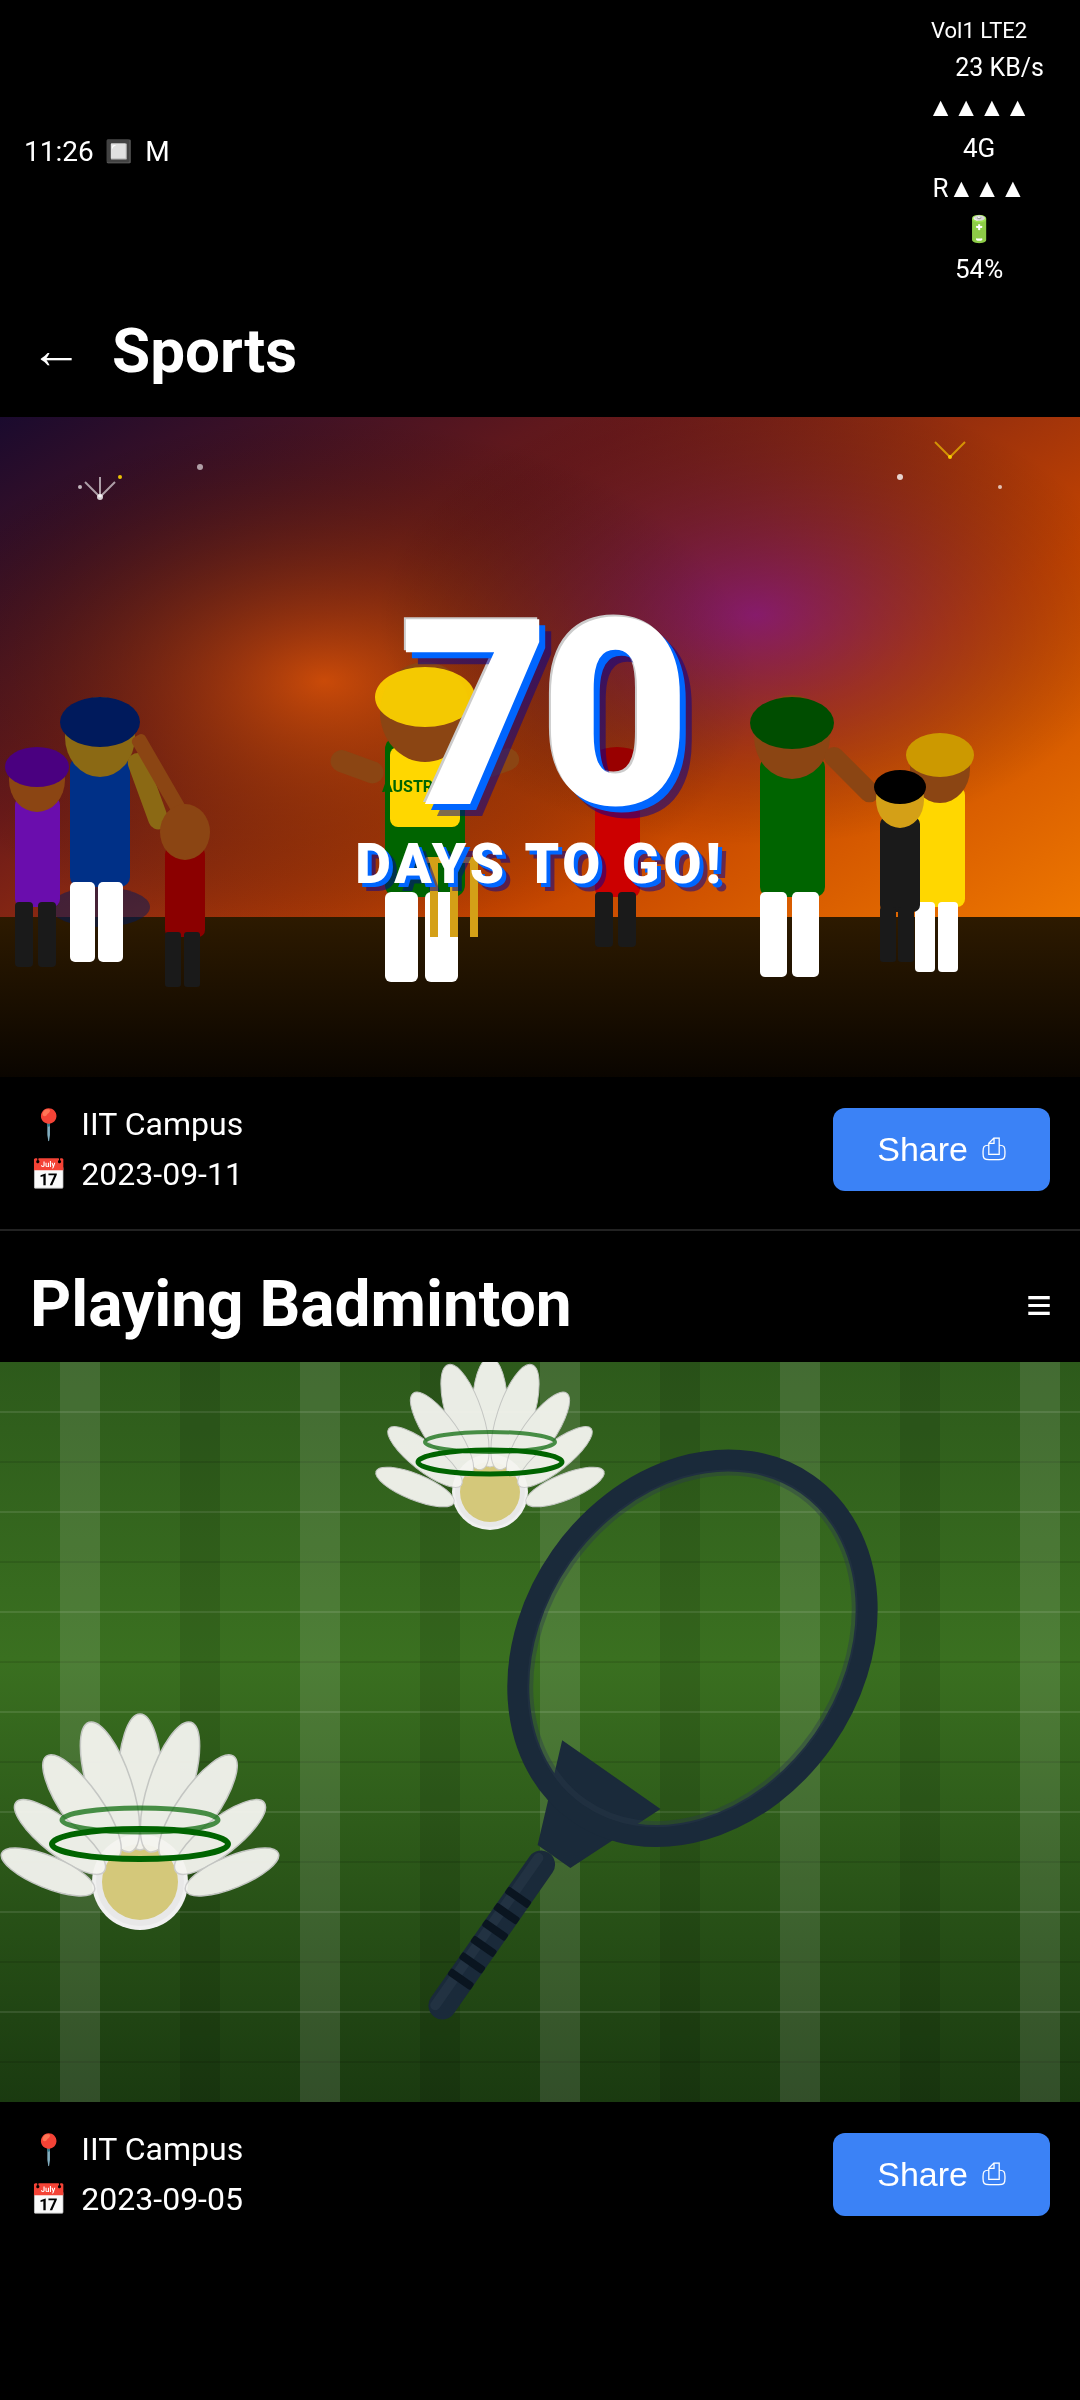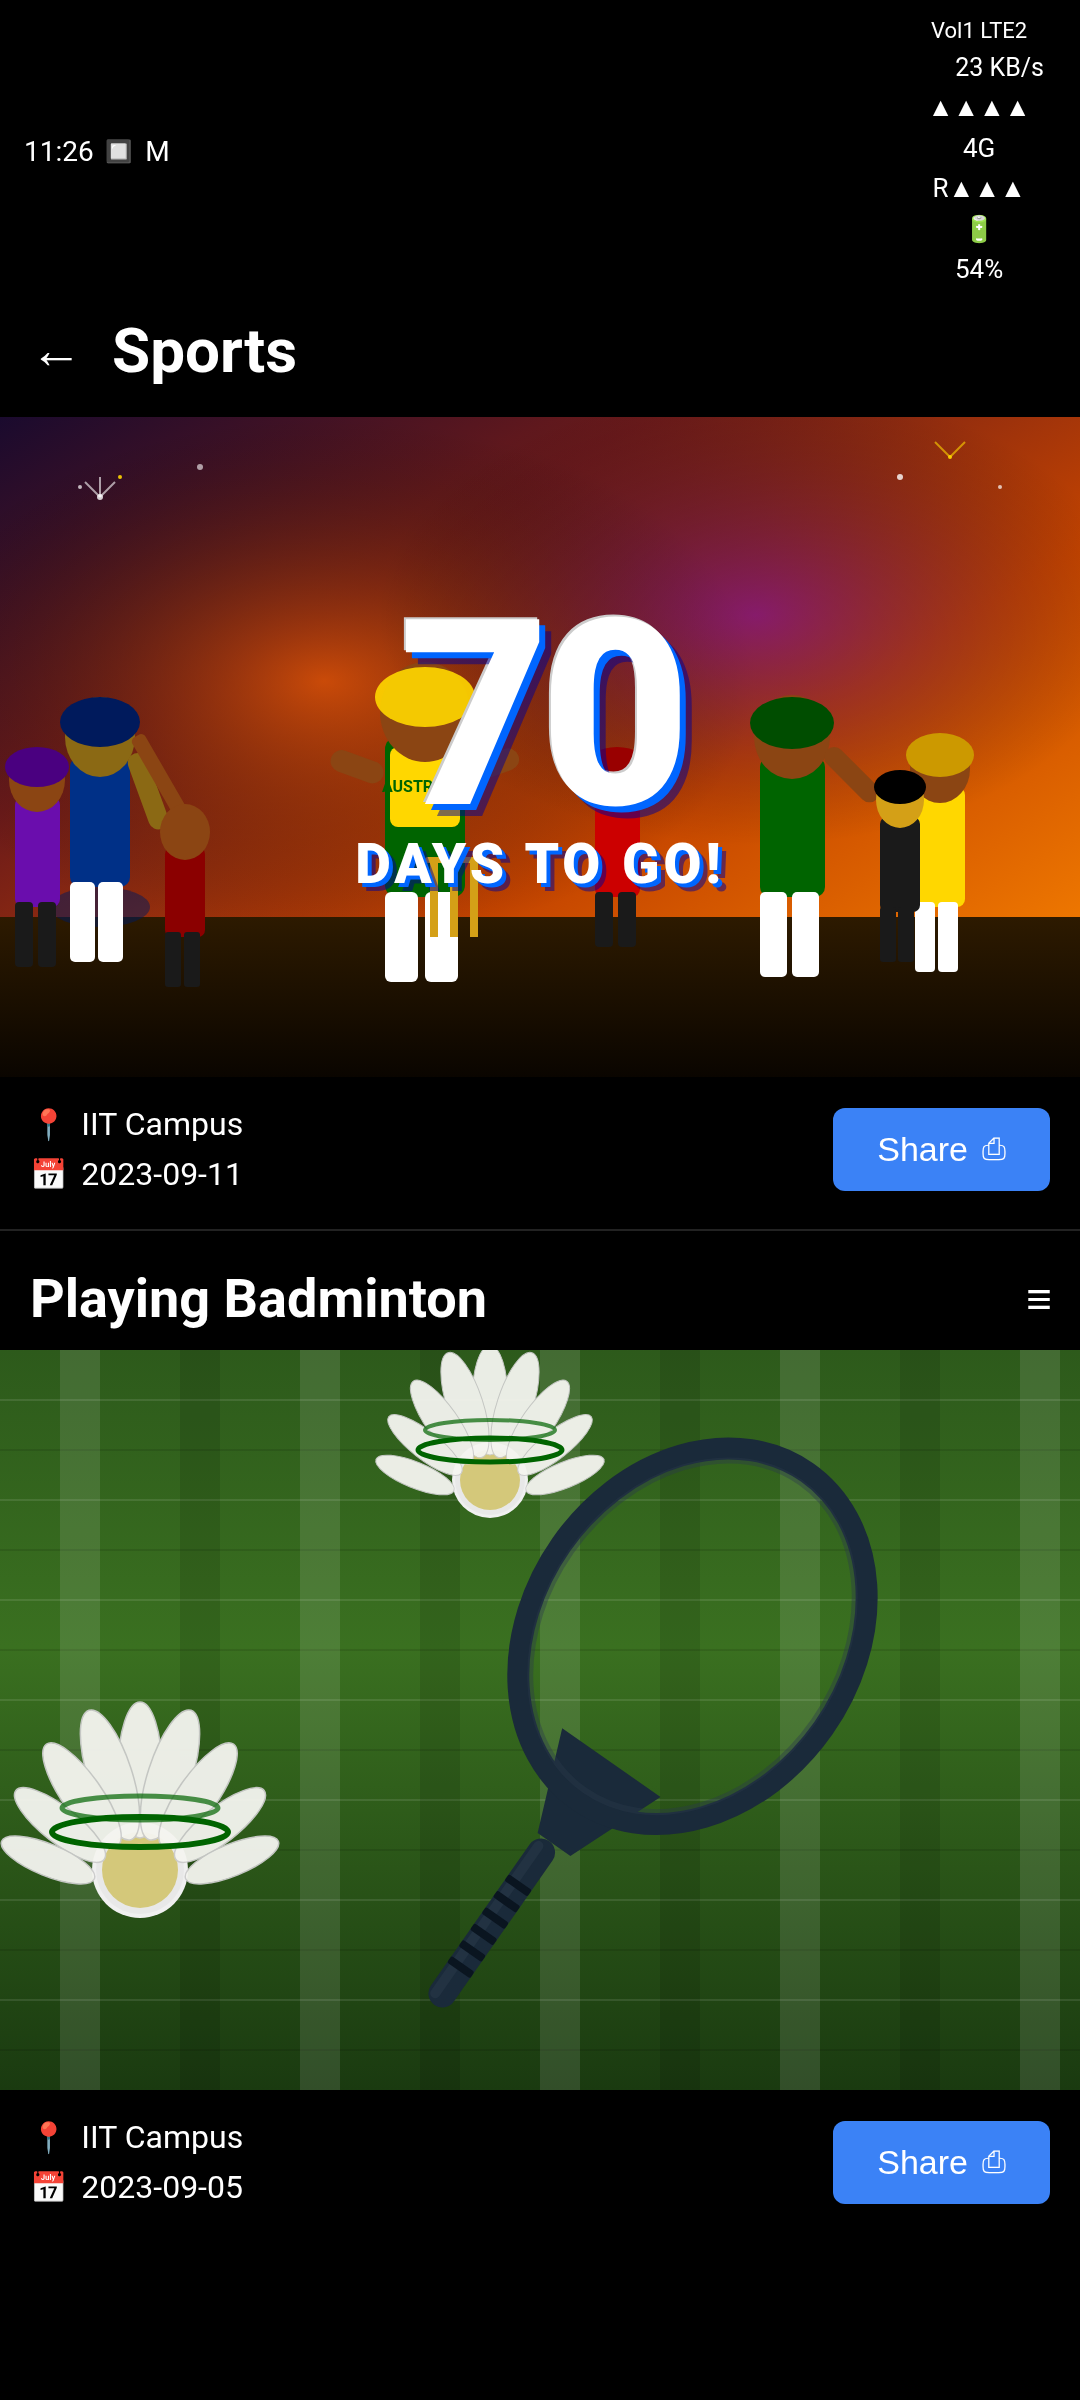--- a/index.html
+++ b/index.html
@@ -178,21 +178,21 @@
     }
 
     
     .post-title-row {
       display: flex;
       justify-content: space-between;
       align-items: center;
       padding: 36px 30px 20px 30px;
     }
     .post-title {
-      font-size: 54px;
+      font-size: 64px;
       font-weight: 700;
       color: #fff;
     }
     .menu-icon {
       font-size: 44px;
       color: #fff;
       cursor: pointer;
       letter-spacing: -2px;
     }
 

